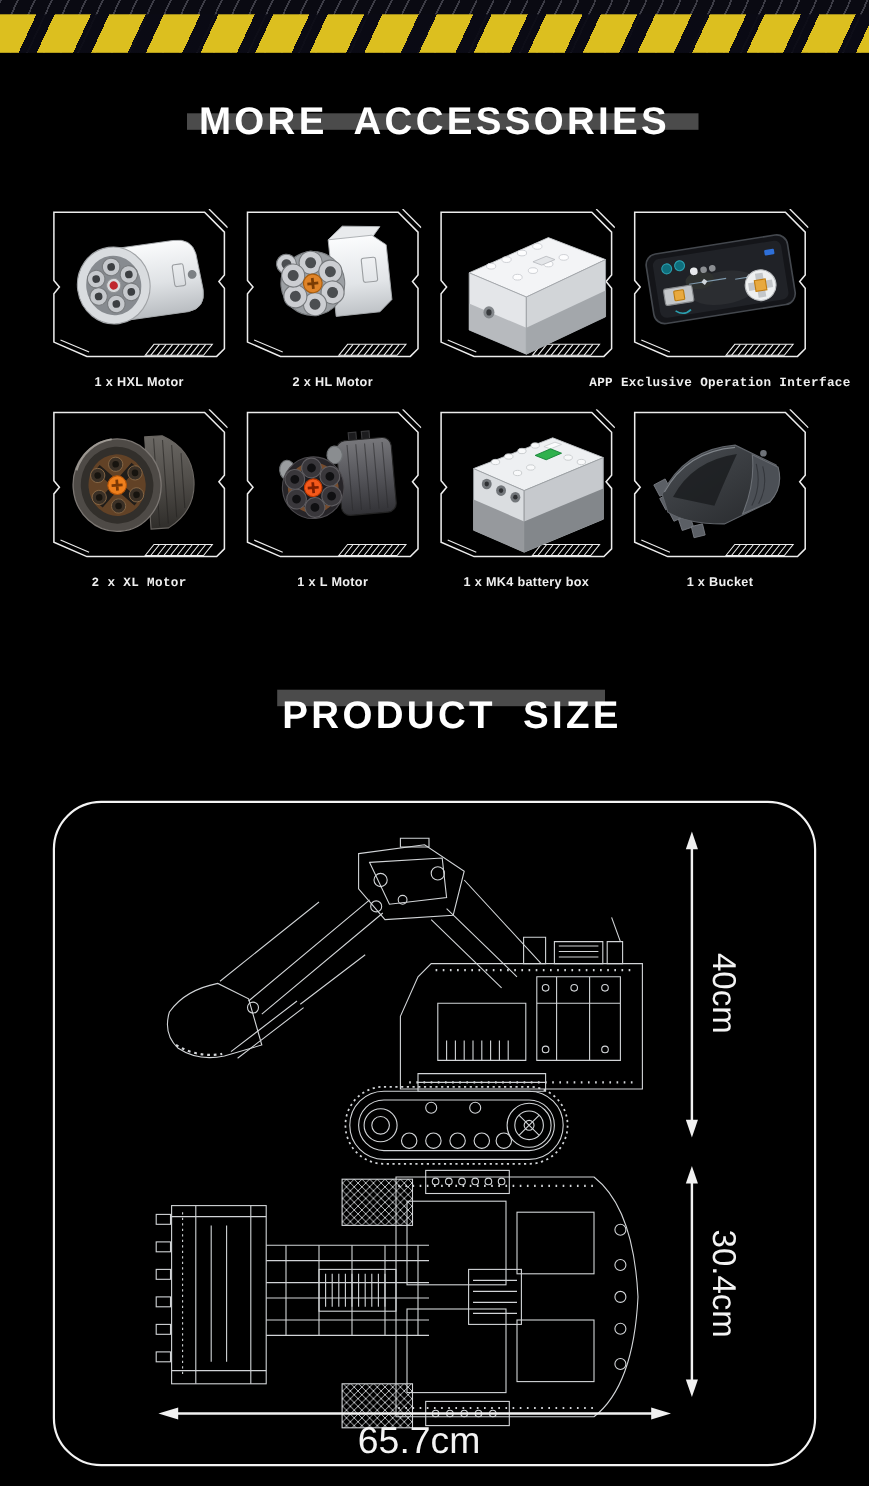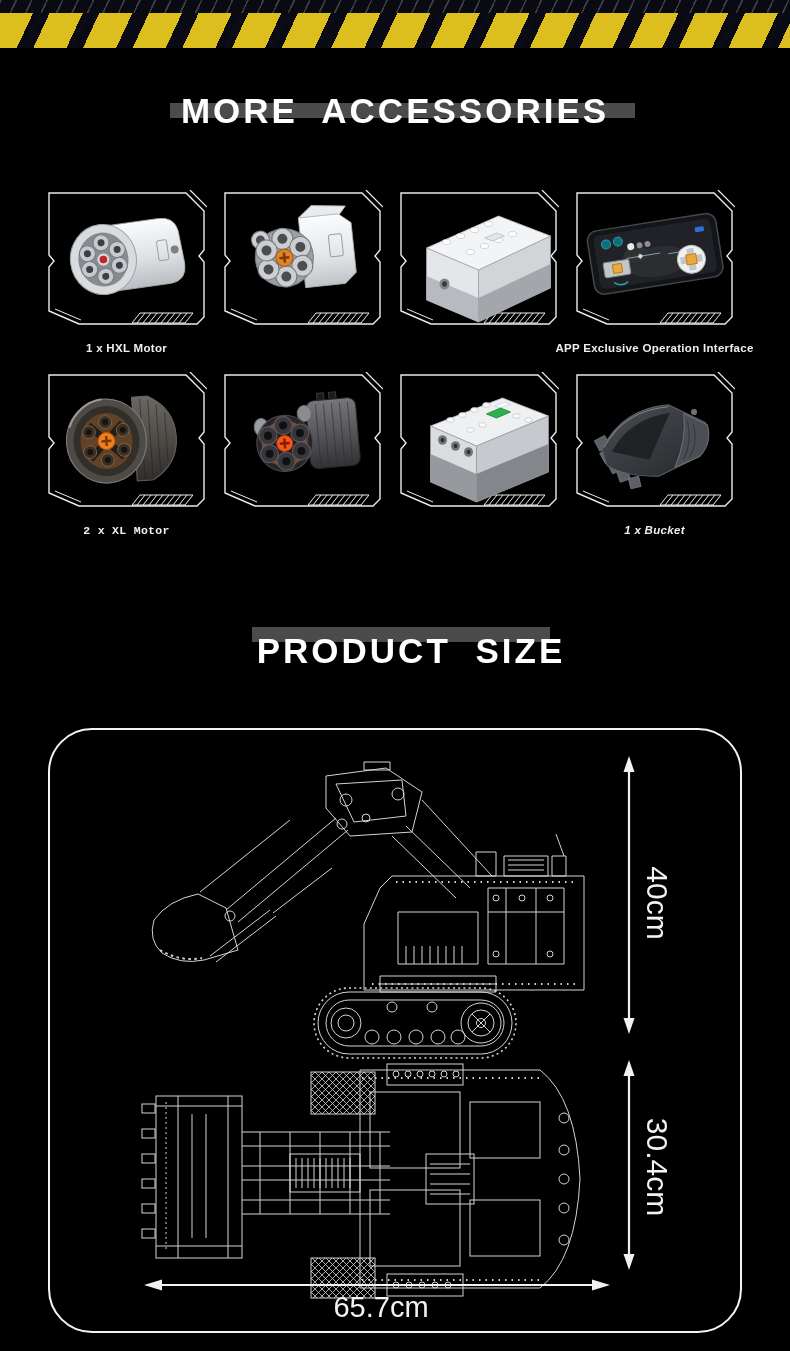--- a/index.html
+++ b/index.html
@@ -127,20 +127,21 @@
             <circle cx="79" cy="53" r="5"></circle>
             <circle cx="79" cy="72" r="5"></circle>
           <circle cx="62" cy="81" r="5"></circle>
             <circle cx="45" cy="72" r="5"></circle>
             <circle cx="45" cy="53" r="5"></circle>
         </g>
         <circle cx="62" cy="62" r="8.5" fill="#e08428" stroke="#a85c0c"></circle>
         <path d="M62,57 V67 M57,62 H67" stroke="#7a3c04" stroke-width="2.5"></path>
       </g>
     </svg>
+    <div class="tile-label">2 x HL Motor</div>
   </div>
 
   <div class="tile" style="left:398px;top:190px;">
     <svg class="frame" viewBox="0 0 161 138">
       <path d="M3,3 H140 L158,21 V60 L153,66 L158,72 V127 L151,134 H33 L3,121 V77 L8,71 L3,65 Z" fill="none" stroke="#ececec" stroke-width="1.4"></path>
       <path d="M144,0 L161,17" stroke="#ececec" stroke-width="1.2"></path>
       <path d="M35,130 L9,119" stroke="#ececec" stroke-width="1"></path>
       <path d="M86,133 L94,123 H147 L139,133 Z" fill="none" stroke="#ececec" stroke-width="1"></path>
       <path d="M91,133 l8,-10 M97,133 l8,-10 M103,133 l8,-10 M109,133 l8,-10 M115,133 l8,-10 M121,133 l8,-10 M127,133 l8,-10 M133,133 l8,-10" stroke="#ececec" stroke-width="1"></path>
     </svg>
@@ -161,21 +162,21 @@
         <polygon points="28,54 80,76 80,128 28,106" fill="#e4e6e9" stroke="#9fa3a7"></polygon>
         <polygon points="28,82 80,104 80,128 28,106" fill="#b7babe"></polygon>
         <ellipse cx="46" cy="90" rx="5" ry="5.5" fill="#83878b"></ellipse>
           <ellipse cx="46" cy="90" rx="2.4" ry="2.8" fill="#36393c"></ellipse>
         <polygon points="80,76 152,42 152,94 80,128" fill="#d2d5d8" stroke="#9fa3a7"></polygon>
         <polygon points="80,104 152,70 152,94 80,128" fill="#a3a7ab"></polygon>
       </g>
     </svg>
   </div>
 
-  <div class="tile" style="left:574px;top:190px;">
+  <div class="tile" style="left:574px;top:190px;font-family:Liberation Mono, monospace;">
     <svg class="frame" viewBox="0 0 161 138">
       <path d="M3,3 H140 L158,21 V60 L153,66 L158,72 V127 L151,134 H33 L3,121 V77 L8,71 L3,65 Z" fill="none" stroke="#ececec" stroke-width="1.4"></path>
       <path d="M144,0 L161,17" stroke="#ececec" stroke-width="1.2"></path>
       <path d="M35,130 L9,119" stroke="#ececec" stroke-width="1"></path>
       <path d="M86,133 L94,123 H147 L139,133 Z" fill="none" stroke="#ececec" stroke-width="1"></path>
       <path d="M91,133 l8,-10 M97,133 l8,-10 M103,133 l8,-10 M109,133 l8,-10 M115,133 l8,-10 M121,133 l8,-10 M127,133 l8,-10 M133,133 l8,-10" stroke="#ececec" stroke-width="1"></path>
     </svg>
     <svg class="art" viewBox="0 0 160 130">
       <g transform="rotate(-9 80 62)">
         <rect x="16" y="28" width="130" height="64" rx="10" fill="#141519" stroke="#43474d" stroke-width="1.5"></rect>
@@ -289,20 +290,21 @@
             <circle cx="78" cy="57" r="4"></circle>
             <circle cx="78" cy="75" r="4"></circle>
           <circle cx="62" cy="84" r="4"></circle>
             <circle cx="46" cy="75" r="4"></circle>
             <circle cx="46" cy="57" r="4"></circle>
         </g>
         <circle cx="62" cy="66" r="8" fill="#f4591b" stroke="#bd3a02"></circle>
         <path d="M62,61 V71 M57,66 H67" stroke="#801f00" stroke-width="2.5"></path>
       </g>
     </svg>
+    <div class="tile-label">1 x L Motor</div>
   </div>
 
   <div class="tile" style="left:398px;top:372px;">
     <svg class="frame" viewBox="0 0 161 138">
       <path d="M3,3 H140 L158,21 V60 L153,66 L158,72 V127 L151,134 H33 L3,121 V77 L8,71 L3,65 Z" fill="none" stroke="#ececec" stroke-width="1.4"></path>
       <path d="M144,0 L161,17" stroke="#ececec" stroke-width="1.2"></path>
       <path d="M35,130 L9,119" stroke="#ececec" stroke-width="1"></path>
       <path d="M86,133 L94,123 H147 L139,133 Z" fill="none" stroke="#ececec" stroke-width="1"></path>
       <path d="M91,133 l8,-10 M97,133 l8,-10 M103,133 l8,-10 M109,133 l8,-10 M115,133 l8,-10 M121,133 l8,-10 M127,133 l8,-10 M133,133 l8,-10" stroke="#ececec" stroke-width="1"></path>
     </svg>
@@ -330,23 +332,24 @@
         </g>
         <g fill="#2e3033">
           <ellipse cx="44" cy="64" rx="2" ry="2.2"></ellipse>
             <ellipse cx="57" cy="70" rx="2" ry="2.2"></ellipse>
             <ellipse cx="70" cy="76" rx="2" ry="2.2"></ellipse>
         </g>
         <polygon points="78,70 150,40 150,96 78,126" fill="#c6c9cd" stroke="#999da1"></polygon>
         <polygon points="78,98 150,68 150,96 78,126" fill="#83878b"></polygon>
       </g>
     </svg>
-  </div>
-
-  <div class="tile" style="left:574px;top:372px;font-style:italic;">
+    <div class="tile-label">1 x MK4 battery box</div>
+  </div>
+
+  <div class="tile" style="left:574px;top:372px;">
     <svg class="frame" viewBox="0 0 161 138">
       <path d="M3,3 H140 L158,21 V60 L153,66 L158,72 V127 L151,134 H33 L3,121 V77 L8,71 L3,65 Z" fill="none" stroke="#ececec" stroke-width="1.4"></path>
       <path d="M144,0 L161,17" stroke="#ececec" stroke-width="1.2"></path>
       <path d="M35,130 L9,119" stroke="#ececec" stroke-width="1"></path>
       <path d="M86,133 L94,123 H147 L139,133 Z" fill="none" stroke="#ececec" stroke-width="1"></path>
       <path d="M91,133 l8,-10 M97,133 l8,-10 M103,133 l8,-10 M109,133 l8,-10 M115,133 l8,-10 M121,133 l8,-10 M127,133 l8,-10 M133,133 l8,-10" stroke="#ececec" stroke-width="1"></path>
     </svg>
     <svg class="art" viewBox="0 0 160 130">
       <defs>
           <linearGradient id="g8b" x1="0" y1="0" x2="1" y2="1">
@@ -489,15 +492,15 @@
     <polygon points="9,4 3.5,20 14.5,20" fill="#f1f1f1"></polygon>
     <polygon points="9,214 3.5,198 14.5,198" fill="#f1f1f1"></polygon>
   </svg>
   <div class="dim-label rot90" style="left:597px;top:1150px;width:120px;">30.4cm</div>
 
   <svg class="lineart" style="left:140px;top:1277px;width:474px;height:16px;" viewBox="0 0 474 16">
     <line x1="18" y1="8" x2="456" y2="8" stroke="#f1f1f1" stroke-width="2.2"></line>
     <polygon points="4,8 22,2.5 22,13.5" fill="#f1f1f1"></polygon>
     <polygon points="470,8 452,2.5 452,13.5" fill="#f1f1f1"></polygon>
   </svg>
-  <div class="dim-label" style="left:301px;top:1291px;width:160px;font-size:29px;">65.7cm</div>
+  <div class="dim-label" style="left:301px;top:1291px;width:160px;font-size:34px;">65.7cm</div>
 
 </div>
 
 </body></html>

